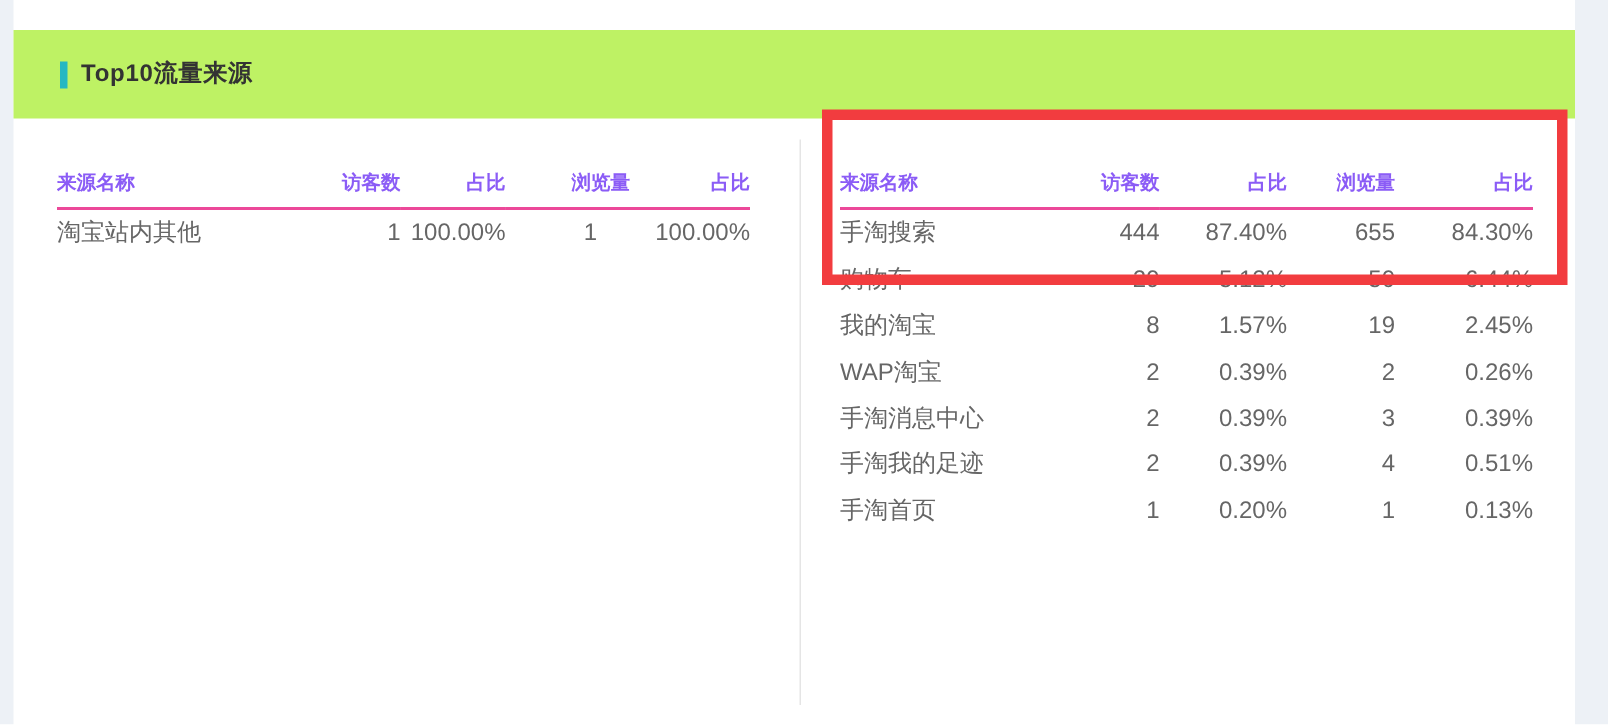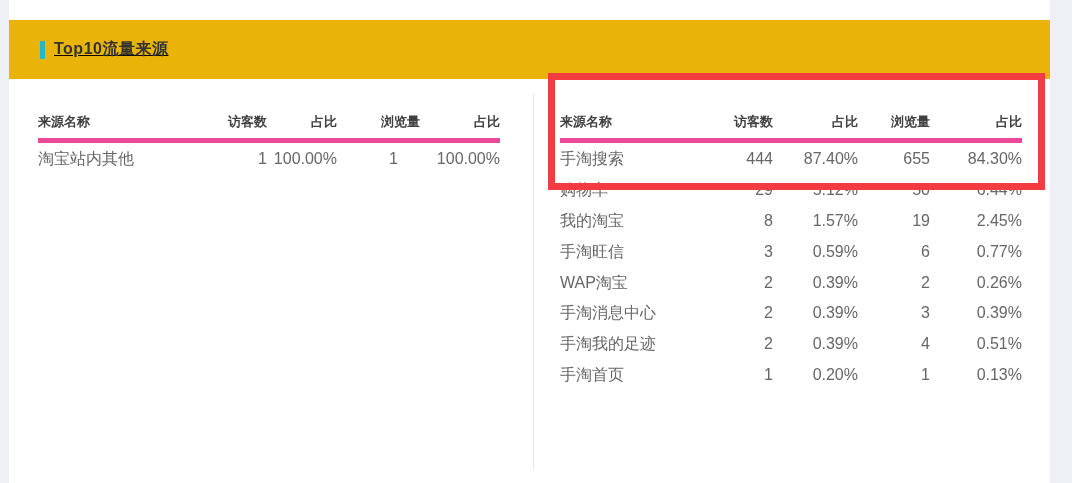--- a/index.html
+++ b/index.html
@@ -24,22 +24,22 @@
   .band-title { font-size: 16px; font-weight: bold; color: #333333; letter-spacing: 0.5px; }
 
   
   .panel { position: absolute; top: 92px; width: 462px; }
   .panel-pc { left: 38px; }
   .panel-wireless { left: 560px; }
   .section-title { font-size: 14px; color: #666666; line-height: 16px; height: 16px; }
 
   table { width: 100%; border-collapse: collapse; table-layout: fixed; }
   th {
-    font-size: 13px; font-weight: bold; color: #404040; text-align: right;
-    padding: 22px 0 8px 0; line-height: 16px; border-bottom: 5px solid #ec4899;
+    font-size: 13px; font-weight: bold; color: #8b5cf6; text-align: right;
+    padding: 22px 0 8px 0; line-height: 16px; border-bottom: 2px solid #ec4899;
     white-space: nowrap; overflow: hidden;
   }
   td {
     font-size: 16px; color: #666666; text-align: right;
     padding: 8px 0 7.9px 0; line-height: 15px; white-space: nowrap; overflow: hidden;
   }
   th.name, td.name { text-align: left; }
   
   .panel-pc td:nth-child(4) { padding-right: 22px; }
 
@@ -53,21 +53,21 @@
   }
 </style>
 </head>
 <body>
 
 <div class="stage">
 
   <div class="strip strip-left"></div>
   <div class="strip strip-right"></div>
 
-  <div class="title-band" style="background: #eab308; text-decoration: underline;">
+  <div class="title-band" style="background: #bef264;">
     <span class="accent-bar" style="background: rgb(37, 183, 195);"></span>
     <span class="band-title">Top10流量来源</span>
   </div>
 
   <div class="v-divider"></div>
 
   <section class="panel panel-pc">
     <table>
       <colgroup>
         <col style="width:180px">
@@ -131,27 +131,20 @@
             <td>6.44%</td>
           </tr>
           <tr>
             <td class="name">我的淘宝</td>
             <td>8</td>
             <td>1.57%</td>
             <td>19</td>
             <td>2.45%</td>
           </tr>
           <tr>
-            <td class="name">手淘旺信</td>
-            <td>3</td>
-            <td>0.59%</td>
-            <td>6</td>
-            <td>0.77%</td>
-          </tr>
-          <tr>
             <td class="name">WAP淘宝</td>
             <td>2</td>
             <td>0.39%</td>
             <td>2</td>
             <td>0.26%</td>
           </tr>
           <tr>
             <td class="name">手淘消息中心</td>
             <td>2</td>
             <td>0.39%</td>

